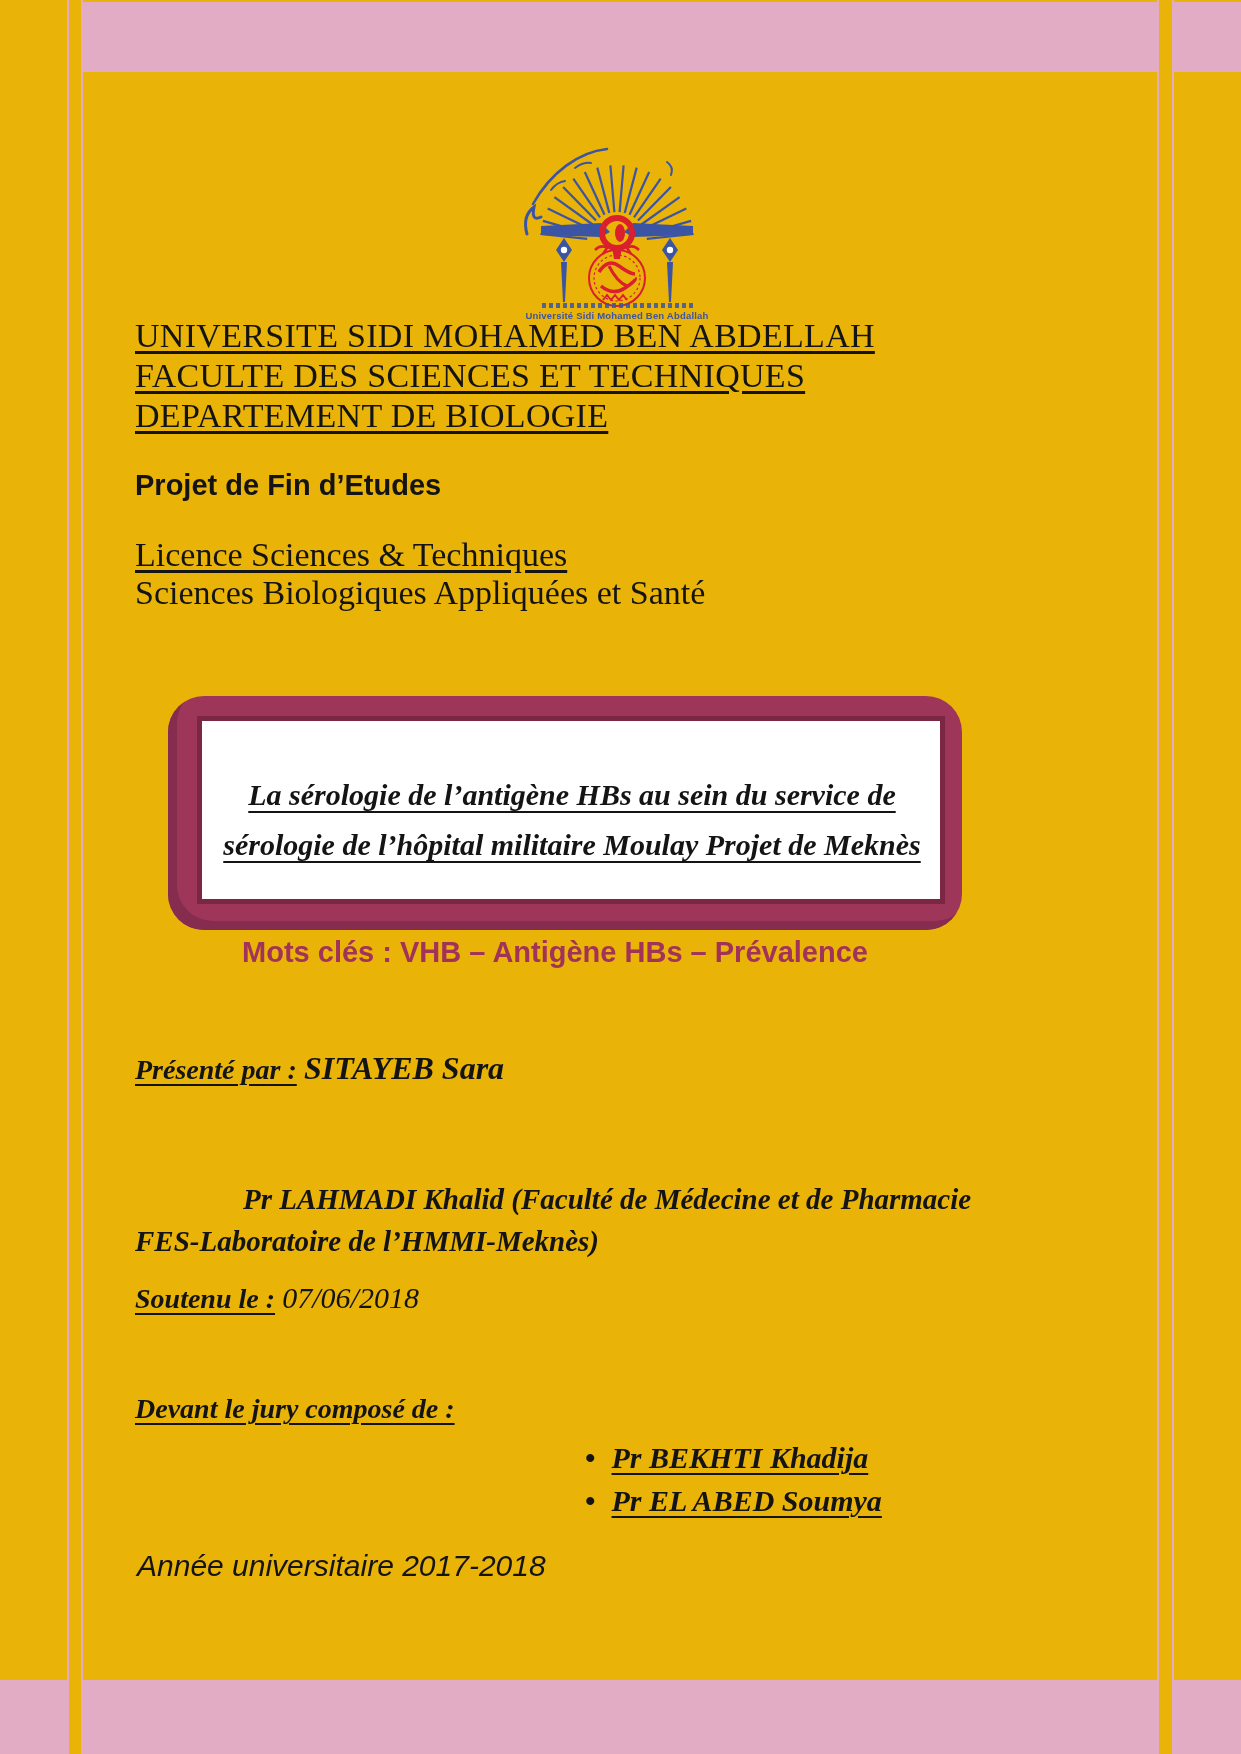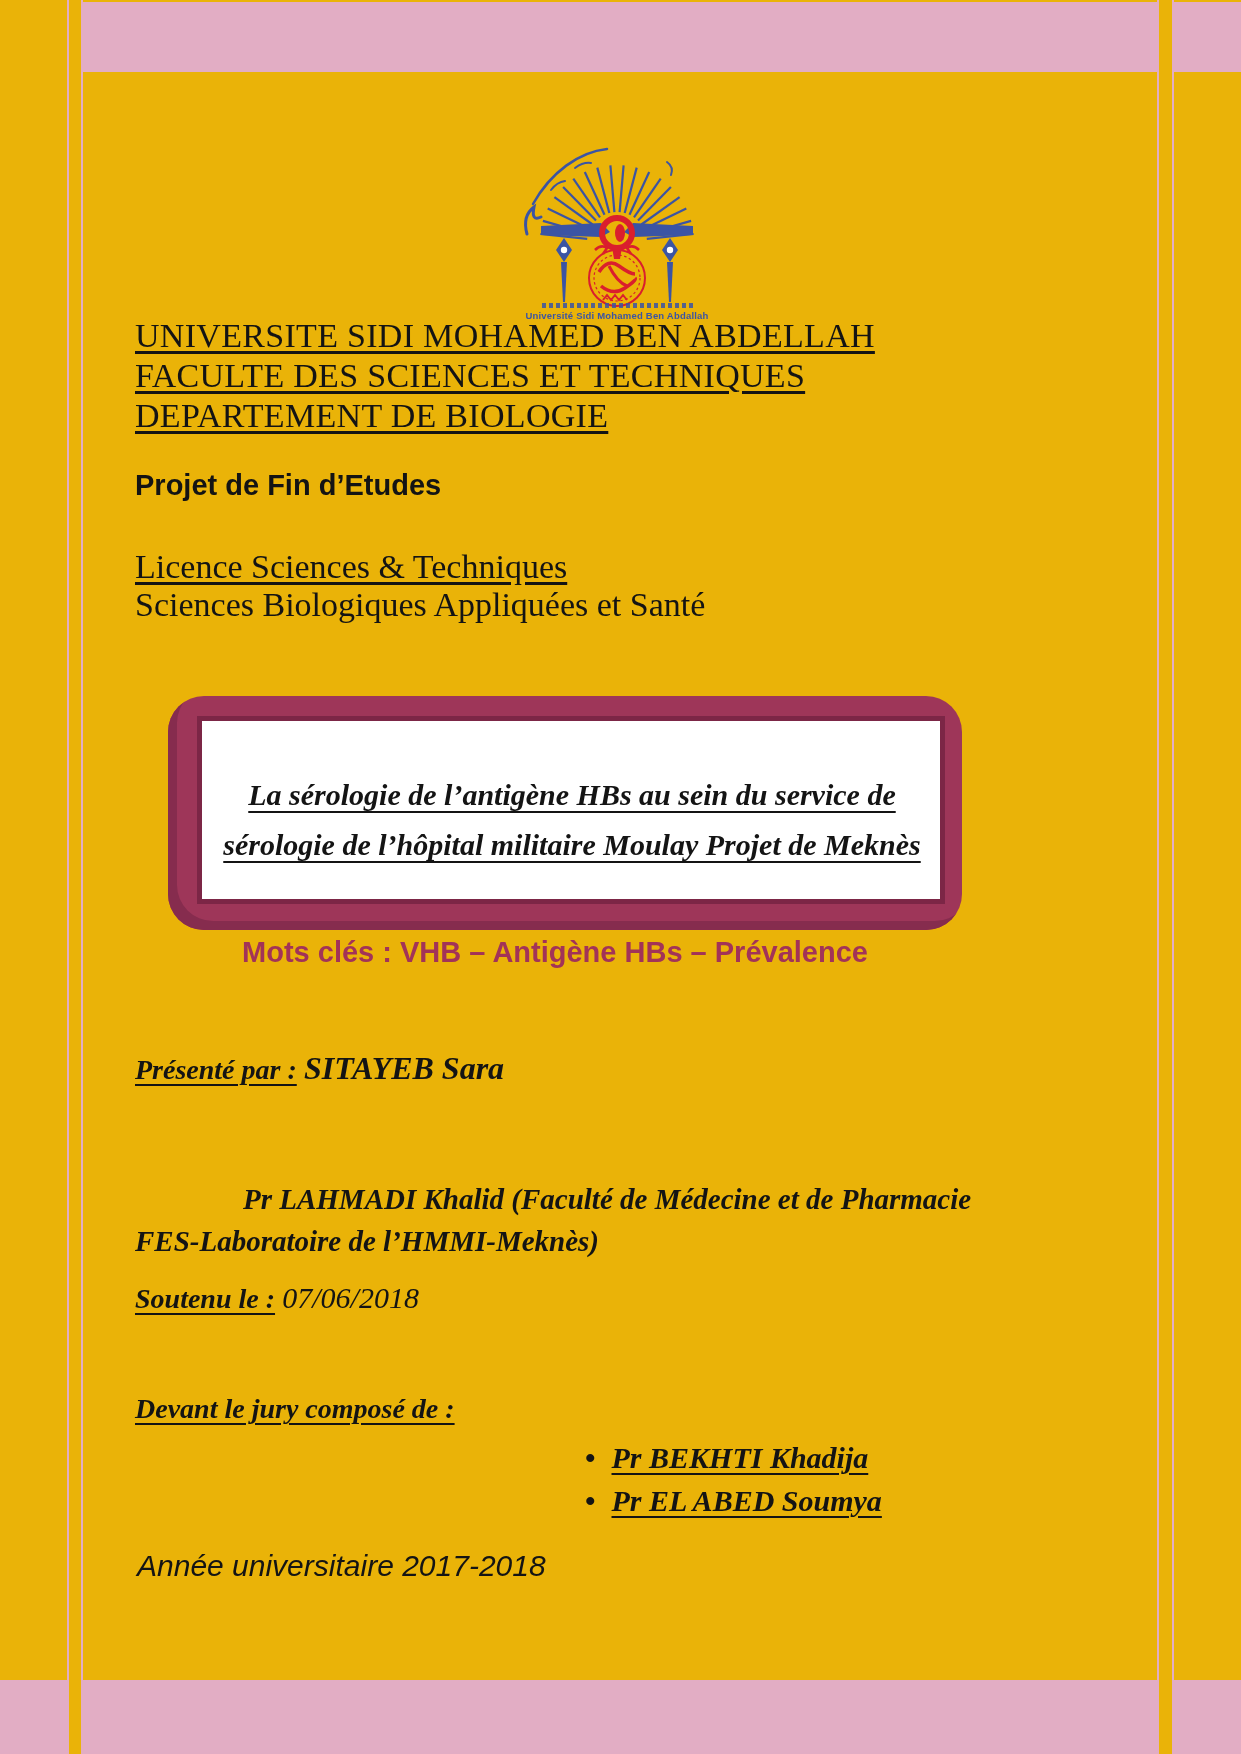--- a/index.html
+++ b/index.html
@@ -33,21 +33,21 @@
     position:absolute;left:467px;top:310px;width:300px;text-align:center;
     font-family:"Liberation Sans",sans-serif;font-weight:bold;font-size:9.5px;
     color:var(--logo-blue);letter-spacing:.2px;
   }
   
   .hdr{position:absolute;left:135px;width:840px;text-align:left;}
   .hdr-block{top:316px;font-size:34px;line-height:40px;letter-spacing:.3px;}
   .hdr-block div{text-decoration:underline;text-underline-offset:4px;}
   .projet{top:469px;font-family:"Liberation Sans",sans-serif;font-weight:bold;font-size:29px;}
   .degree-block{top:536px;font-size:34px;line-height:38px;}
-  .degree-block .u{text-decoration:underline;text-underline-offset:4px;margin-top:12px;}
+  .degree-block .u{text-decoration:underline;text-underline-offset:4px;}
   
   .tbox-outer{
     position:absolute;left:168px;top:696px;width:794px;height:234px;border-radius:36px;
     background:var(--maroon);
     box-shadow:inset 9px -9px 0 var(--maroon-dark);
   }
   .tbox-inner{
     position:absolute;left:197px;top:716px;width:748px;height:188px;
     background:#fff;border:5px solid var(--border-dark);box-sizing:border-box;
   }

